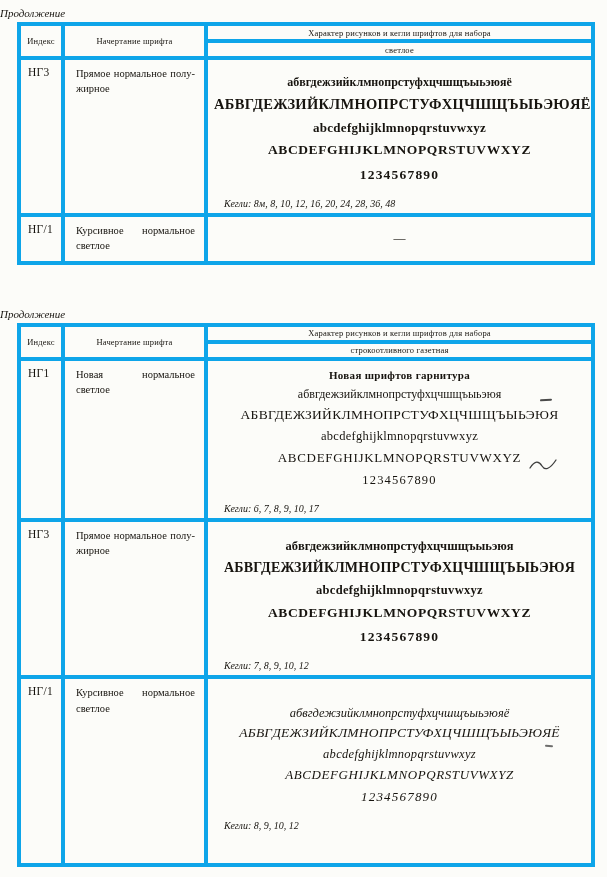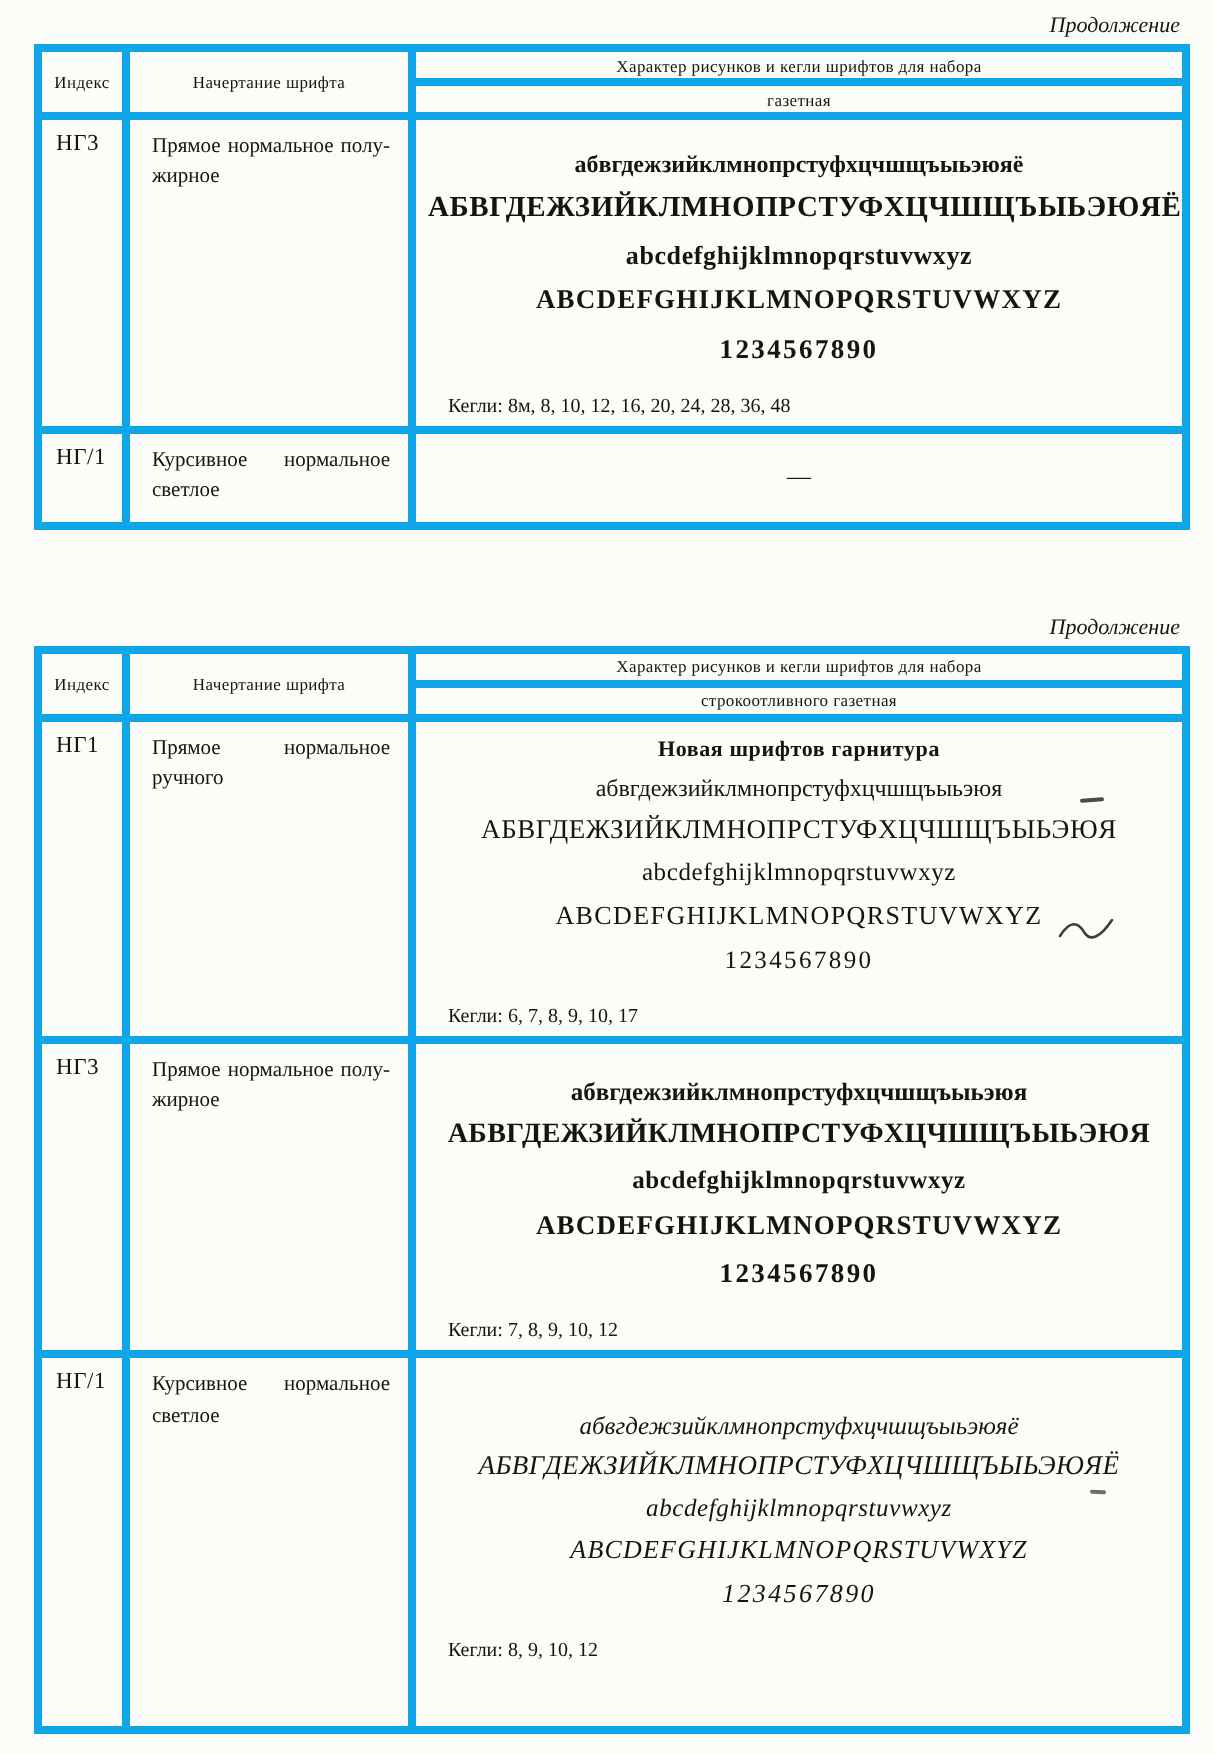--- a/index.html
+++ b/index.html
@@ -16,21 +16,21 @@
   }
 
   .page-header {
     padding:30px 0 0 21px;
     font-size:12.5px;
     font-weight:bold;
     letter-spacing:.3px;
   }
 
   .cont {
-    text-align:right;
+    text-align:left;
     font-style:italic;
     font-size:11px;
     padding-right:17px;
     margin-top:7px;
     margin-bottom:3px;
   }
 
   table.gost {
     border-collapse:collapse;
     margin-left:17px;
@@ -85,20 +85,21 @@
   .m-l3 { font-size:13px;   font-weight:bold; margin-top:9px;  letter-spacing:.3px; }
   .m-l4 { font-size:13.5px; font-weight:bold; margin-top:9px;  letter-spacing:.6px; }
   .m-l5 { font-size:13.5px; font-weight:bold; margin-top:10px; letter-spacing:1.2px; }
 
   .kegli {
     font-size:10px;
     text-align:left;
     padding-left:10px;
     margin-top:16px;
     white-space:nowrap;
+    font-style:italic;
   }
 
   td.dashcell {
     text-align:center;
     vertical-align:middle;
     font-size:12px;
   }
 
   
   .t-title { font-size:11px; font-weight:bold; margin-top:5px; letter-spacing:.3px; }
@@ -152,21 +153,21 @@
         <col class="c2">
         <col class="c3">
       </colgroup>
     <thead>
       <tr>
         <th class="hdr" rowspan="2">Индекс</th>
         <th class="hdr" rowspan="2">Начертание шрифта</th>
         <th class="hdr">Характер рисунков и кегли шрифтов для набора</th>
       </tr>
       <tr>
-        <th class="hdr">газетная</th>
+        <th class="hdr">светлое</th>
       </tr>
     </thead>
     <tbody>
       <tr class="r-t1-ng3">
         <td class="idx">НГ3</td>
         <td class="stylecell">Прямое нормальное полу-жирное</td>
         <td class="spec">
           <div class="ln m-l1">абвгдежзийклмнопрстуфхцчшщъыьэюяё</div>
           <div class="ln m-l2">АБВГДЕЖЗИЙКЛМНОПРСТУФХЦЧШЩЪЫЬЭЮЯЁ</div>
           <div class="ln m-l3">abcdefghijklmnopqrstuvwxyz</div>
@@ -199,21 +200,21 @@
         <th class="hdr" rowspan="2">Начертание шрифта</th>
         <th class="hdr">Характер рисунков и кегли шрифтов для набора</th>
       </tr>
       <tr>
         <th class="hdr">строкоотливного газетная</th>
       </tr>
     </thead>
     <tbody>
       <tr class="r-t2-ng1">
         <td class="idx">НГ1</td>
-        <td class="stylecell">Прямое нормальное ручного</td>
+        <td class="stylecell">Новая нормальное светлое</td>
         <td class="spec">
           <div class="ln t-title">Новая шрифтов гарнитура</div>
           <div class="ln n1-l1">абвгдежзийклмнопрстуфхцчшщъыьэюя</div>
           <div class="ln n1-l2">АБВГДЕЖЗИЙКЛМНОПРСТУФХЦЧШЩЪЫЬЭЮЯ</div>
           <div class="ln n1-l3">abcdefghijklmnopqrstuvwxyz</div>
           <div class="ln n1-l4">ABCDEFGHIJKLMNOPQRSTUVWXYZ</div>
           <div class="ln n1-l5">1234567890</div>
           <div class="kegli">Кегли: 6, 7, 8, 9, 10, 17</div>
         </td>
       </tr>

